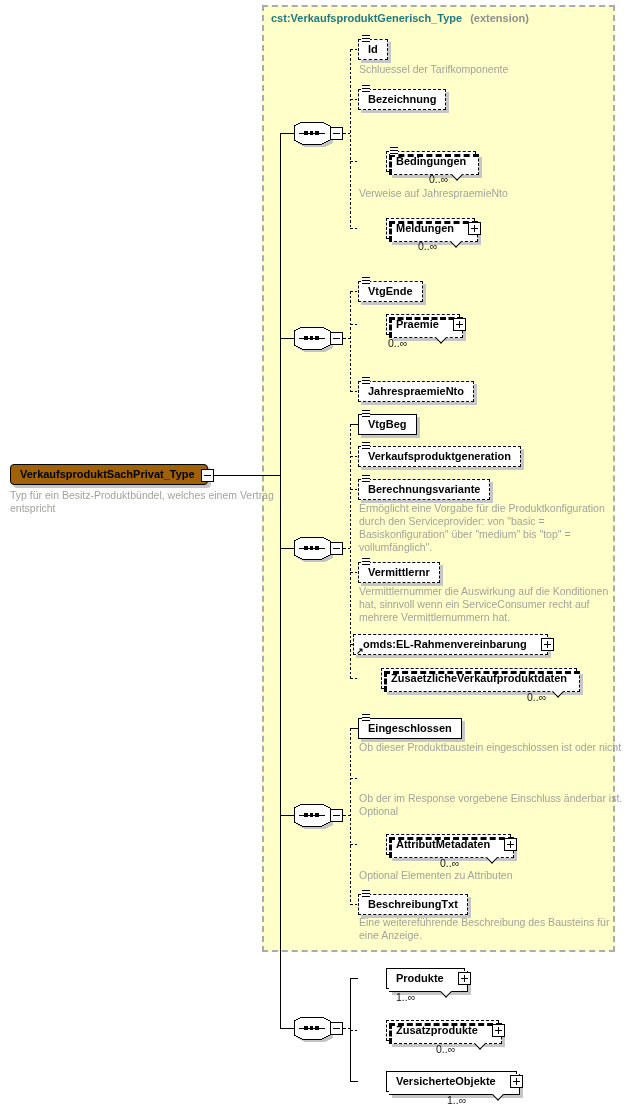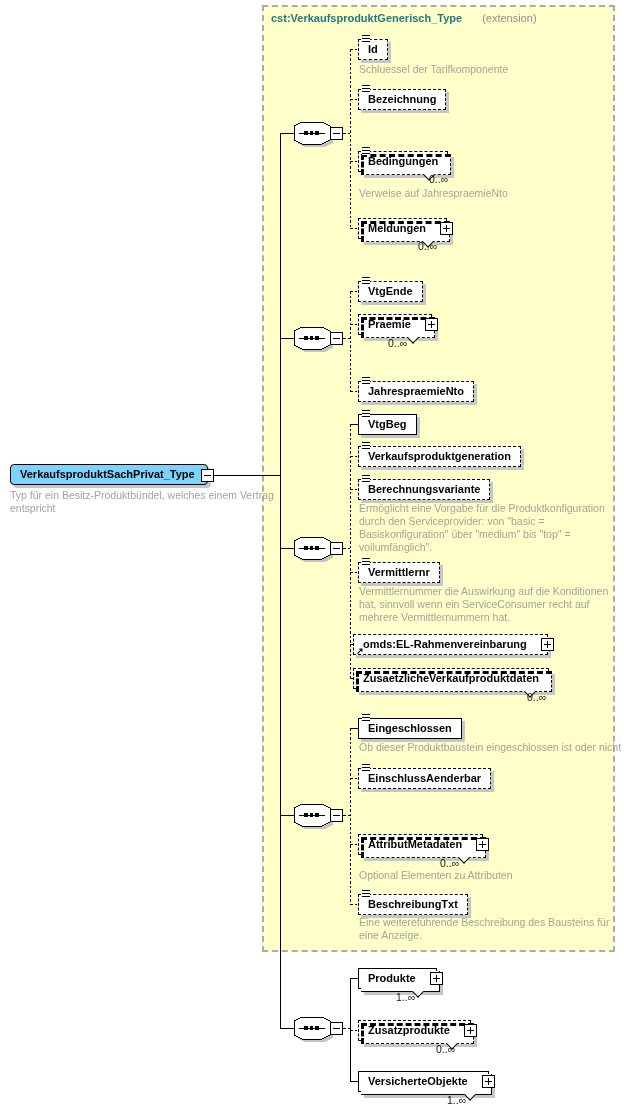--- a/index.html
+++ b/index.html
@@ -4,32 +4,32 @@
 <style>
   html,body{margin:0;padding:0;background:#fff;}
   .canvas{position:relative;width:624px;height:1116px;background:#fff;
           font-family:"Liberation Sans",sans-serif;overflow:hidden;}
 
   
   .ext{position:absolute;left:262px;top:5px;width:353px;height:947px;
        background:#ffffca;border:2px dashed #ababab;box-sizing:border-box;z-index:0;}
   .ext-header{position:absolute;left:271px;top:12px;z-index:2;font-size:11px;
        font-weight:bold;color:#1f7a7f;white-space:nowrap;}
-  .ext-header .suffix{font-weight:normal;color:#8f8f8f;margin-left:20px;}
+  .ext-header .suffix{font-weight:bold;color:#8f8f8f;margin-left:8px;}
 
   
   .wires{position:absolute;left:0;top:0;z-index:1;}
 
   
   .el{position:absolute;z-index:2;background:#fff;border:1px solid #000;
       font-size:11px;font-weight:bold;color:#000;line-height:12px;
       padding:3px 9px 4px 9px;white-space:nowrap;box-shadow:3px 3px 0 #c6c6c6;}
   .el.opt{border-style:dashed;}
   .el.hasplus{padding-right:20px;}
-  .el.multi{box-shadow:none;}
+  .el.multi{box-shadow:none;margin-left:28px;}
   .el.multi::after{content:"";position:absolute;z-index:-1;left:2px;top:2px;
       right:-4px;bottom:-4px;border:1px solid #000;border-left:none;border-top:none;
       background:#fff;box-shadow:3px 3px 0 #c6c6c6;}
   .el.opt.multi::after{border-style:dashed;}
 
   .notch{position:absolute;z-index:3;bottom:-8px;right:14px;width:7px;height:7px;
       background:#fff;border-right:1px solid #000;border-bottom:1px solid #000;
       transform:rotate(45deg);}
 
   .tl{position:absolute;left:3px;top:-5px;width:8px;height:8px;z-index:4;
@@ -43,21 +43,21 @@
   .plusb::after{content:"";position:absolute;width:1px;height:7px;background:#000;}
 
   .minusb{position:absolute;width:13px;height:13px;box-sizing:border-box;background:#fff;
       border:1px solid #000;z-index:4;display:flex;align-items:center;justify-content:center;}
   .minusb::before{content:"";width:7px;height:1px;background:#000;}
 
   .refa{position:absolute;left:2px;bottom:-2px;font-size:9px;font-weight:bold;
       line-height:9px;color:#000;z-index:4;}
 
   
-  .root{position:absolute;left:10px;top:464px;z-index:2;background:#7dd3fc;
+  .root{position:absolute;left:10px;top:464px;z-index:2;background:#a16207;
       border:1px solid #000;border-radius:4px;font-size:11px;font-weight:bold;
       padding:3px 12px 4px 9px;white-space:nowrap;box-shadow:3px 3px 0 #c6c6c6;}
 
   .desc{position:absolute;z-index:2;font-size:10.5px;color:#a3a39b;
       line-height:13px;white-space:pre-line;}
   .card{position:absolute;z-index:2;font-size:10.5px;color:#141414;white-space:nowrap;}
 </style>
 </head>
 <body>
 
@@ -249,24 +249,22 @@
     <span class="notch"></span>
   </div>
   <div class="card" style="left:527px;top:691px">0..∞</div>
 
   <div class="el" style="left:358px;top:718px">
     <span class="tl"></span>
     <span>Eingeschlossen</span>
   </div>
   <div class="desc" style="left:359px;top:741px">Ob dieser Produktbaustein eingeschlossen ist oder nicht</div>
 
-  <div class="el opt" style="left:358px;top:768px">
-    <span class="tl"></span>
-    <span>EinschlussAenderbar</span>
-  </div>
+  <div class="desc" style="left:359px;top:792px">Ob der im Response vorgebene Einschluss änderbar ist.
+Optional</div>
 
   <div class="el opt multi hasplus" style="left:358px;top:834px">
     <span>AttributMetadaten</span>
     <span class="plusb"></span>
     <span class="notch"></span>
   </div>
   <div class="card" style="left:440px;top:857px">0..∞</div>
   <div class="desc" style="left:359px;top:869px">Optional Elementen zu Attributen</div>
 
   <div class="el opt" style="left:358px;top:894px">

